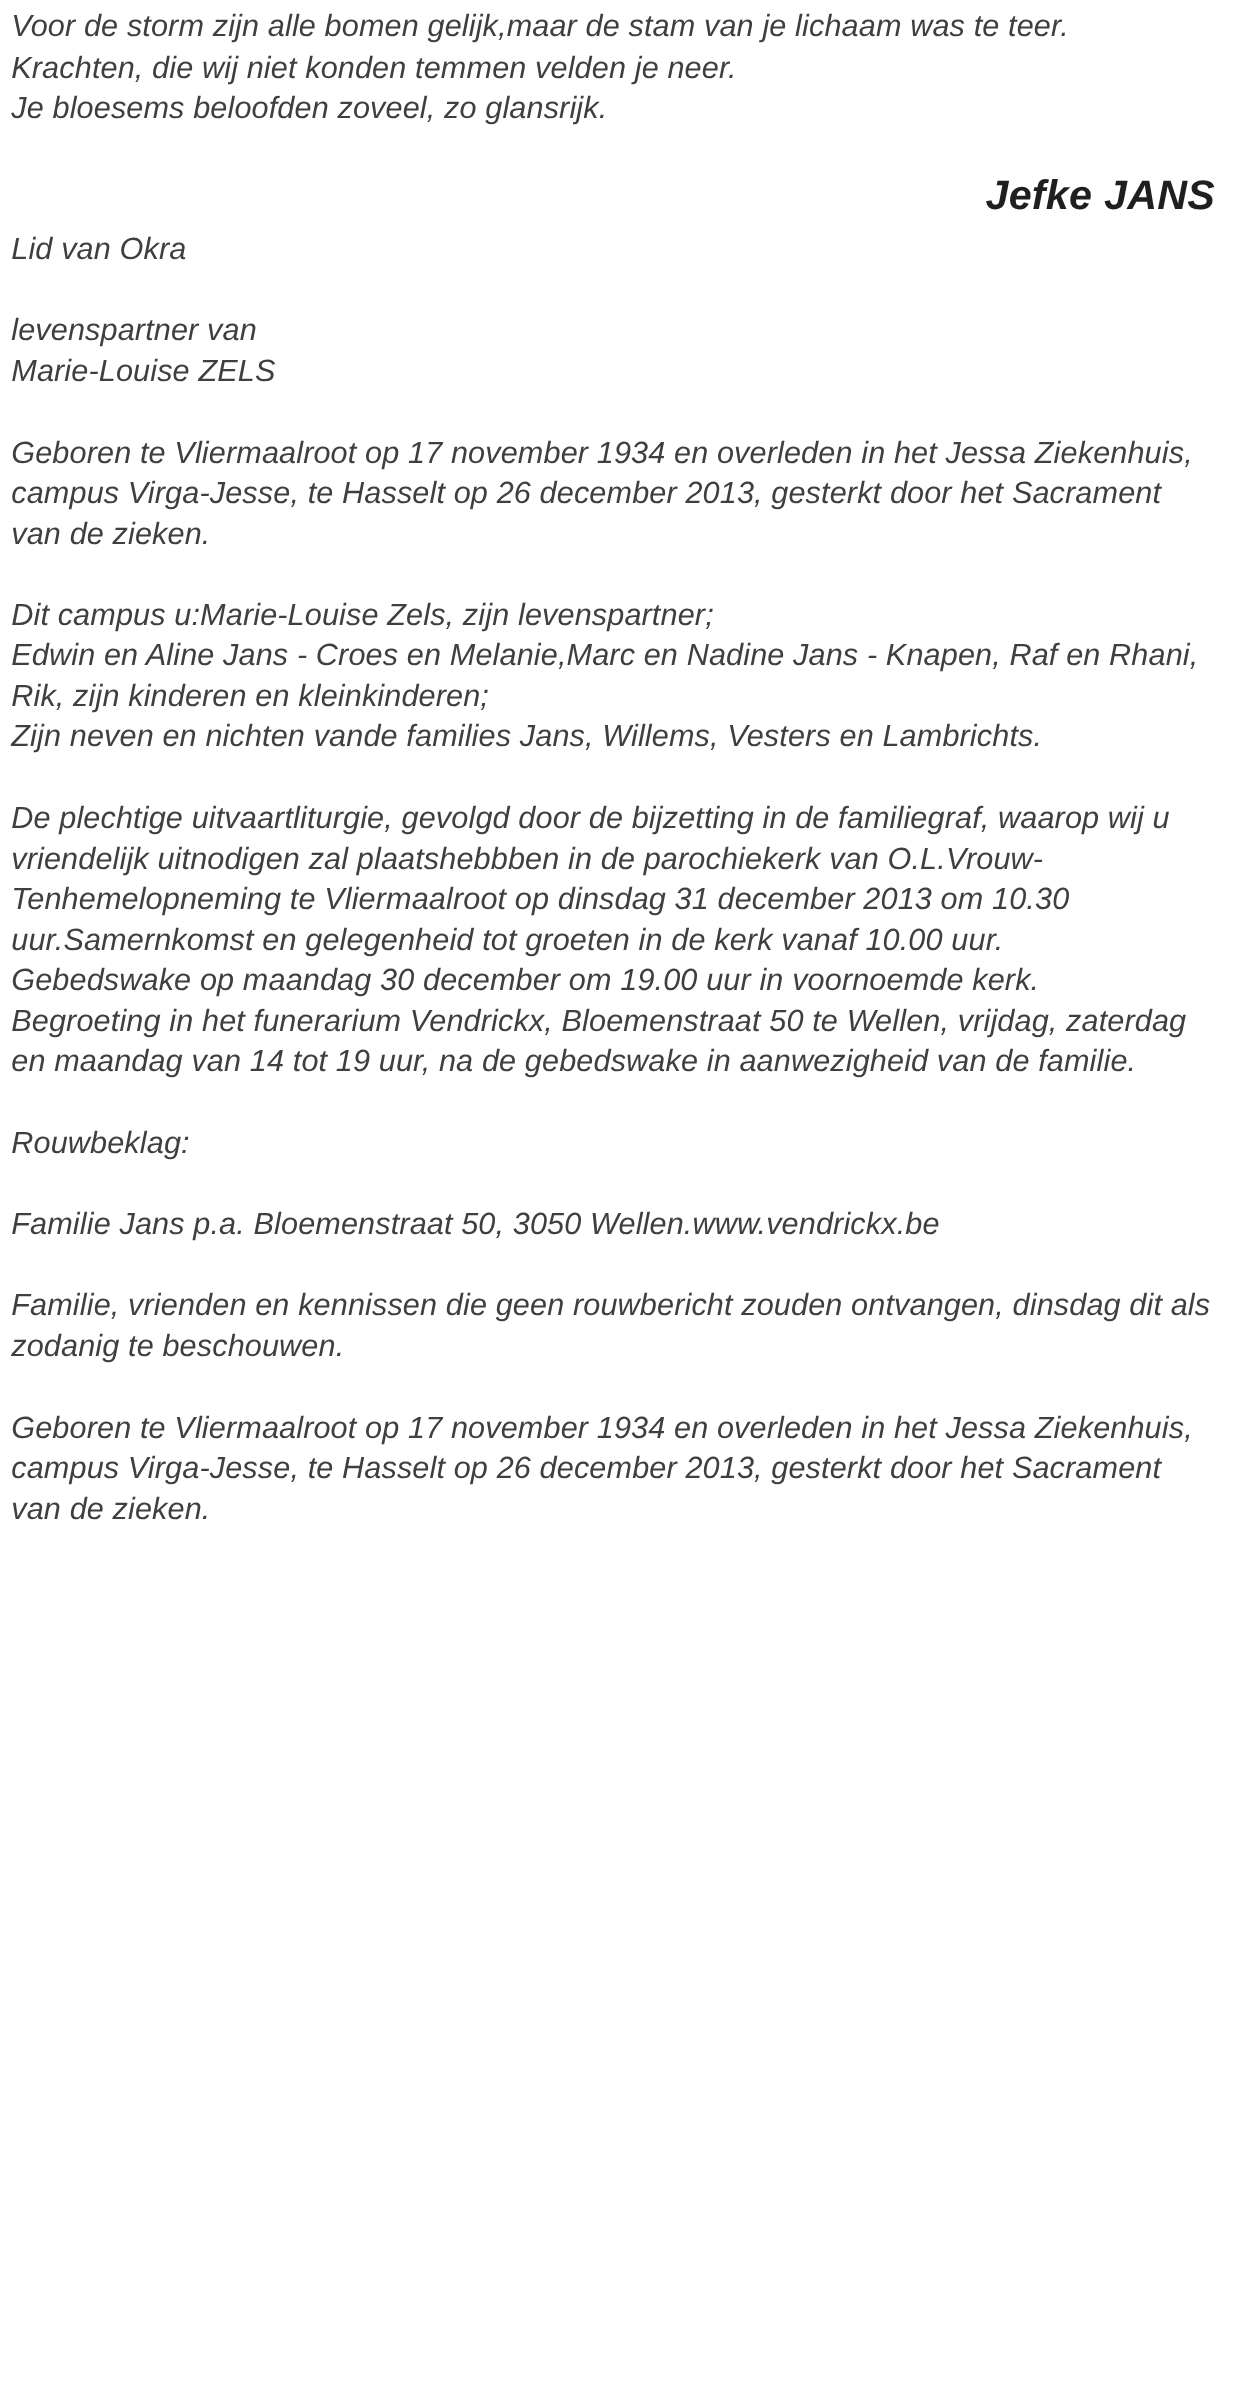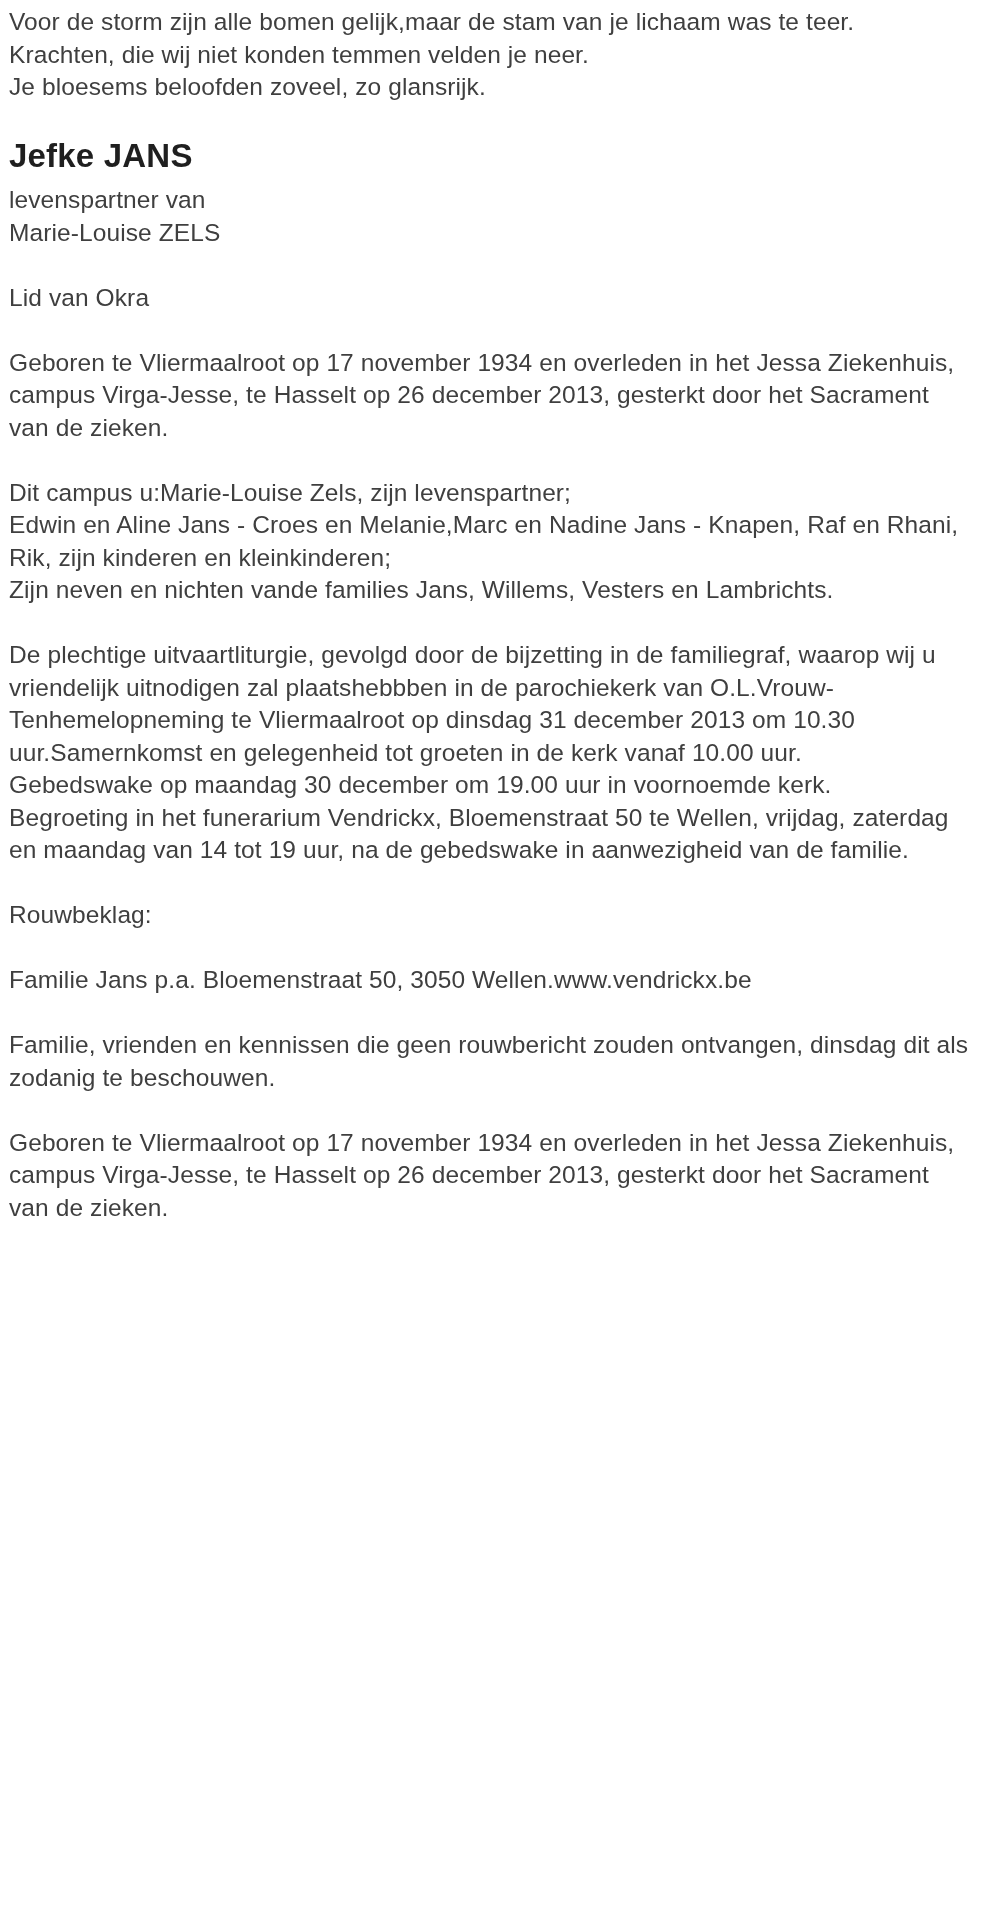--- a/index.html
+++ b/index.html
@@ -10,60 +10,62 @@
 
   body {
     width: 1000px;
     min-height: 1908px;
     font-family: "Liberation Sans", "DejaVu Sans", sans-serif;
     color: #3f3f3f;
   }
 
   .page {
     padding: 6px 28px 40px 9px;
+    font-style: italic;
   }
 
   .block {
     font-size: 24.5px;
     line-height: 32.5px;
     white-space: pre-line;
     margin: 0 0 32.5px 0;
     letter-spacing: 0.1px;
   }
 
   .name-heading {
     font-size: 33px;
     line-height: 40px;
     font-weight: bold;
     color: #1f1f1f;
     white-space: pre-line;
     margin: 14px 0 8px 0;
     letter-spacing: 0.2px;
+    text-align: right;
   }
 
   .muted {
     color: #b4b4b4;
   }
 </style>
 </head>
 <body>
 
 <main class="page">
 
   <p class="block">Voor de storm zijn alle bomen gelijk,maar de stam van je lichaam was te teer.
 Krachten, die wij niet konden temmen velden je neer.
 Je bloesems beloofden zoveel, zo glansrijk.</p>
 
   <h1 class="name-heading">Jefke JANS</h1>
 
 
+  <p class="block">Lid van Okra</p>
+
   <p class="block">levenspartner van
 Marie-Louise ZELS</p>
-
-  <p class="block">Lid van Okra</p>
 
   <p class="block">Geboren te Vliermaalroot op 17 november 1934 en overleden in het Jessa Ziekenhuis, campus Virga-Jesse, te Hasselt op 26 december 2013, gesterkt door het Sacrament van de zieken.</p>
 
   <p class="block">Dit campus u:Marie-Louise Zels, zijn levenspartner;
 Edwin en Aline Jans - Croes en Melanie,Marc en Nadine Jans - Knapen, Raf en Rhani, Rik, zijn kinderen en kleinkinderen;
 Zijn neven en nichten vande families Jans, Willems, Vesters en Lambrichts.</p>
 
   <p class="block">De plechtige uitvaartliturgie, gevolgd door de bijzetting in de familiegraf, waarop wij u vriendelijk uitnodigen zal plaatshebbben in de parochiekerk van O.L.Vrouw-Tenhemelopneming te Vliermaalroot op dinsdag 31 december 2013 om 10.30 uur.Samernkomst en gelegenheid tot groeten in de kerk vanaf 10.00 uur.
 Gebedswake op maandag 30 december om 19.00 uur in voornoemde kerk.
 Begroeting in het funerarium Vendrickx, Bloemenstraat 50 te Wellen, vrijdag, zaterdag en maandag van 14 tot 19 uur, na de gebedswake in aanwezigheid van de familie.</p>

